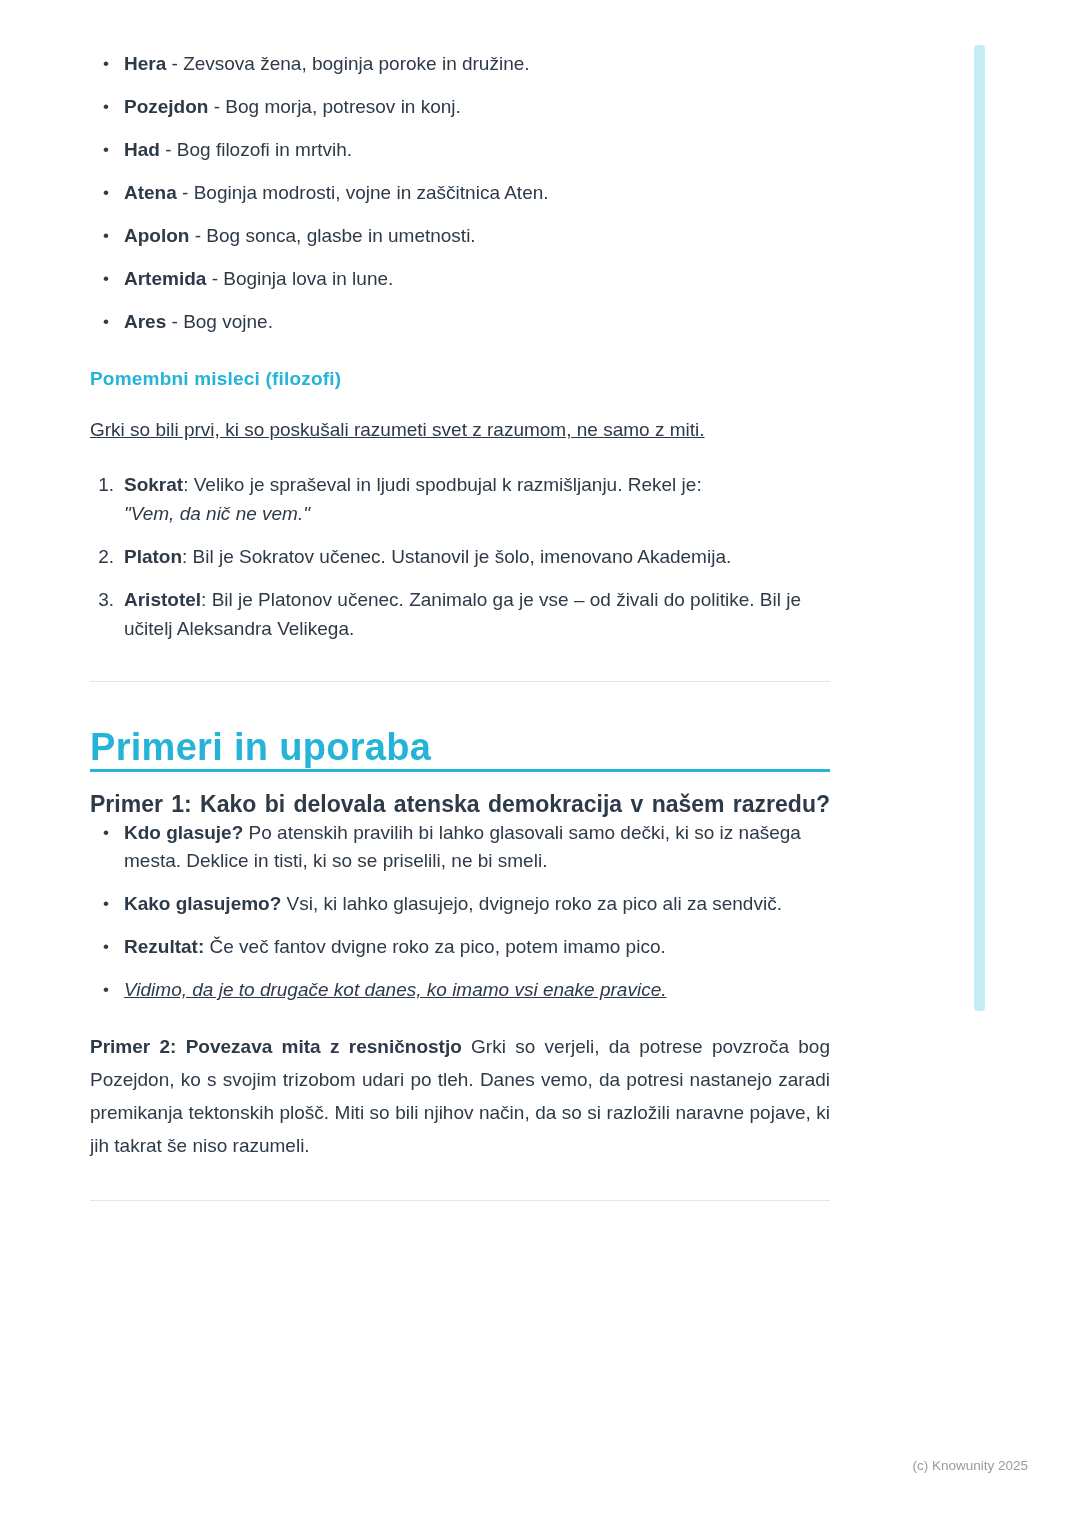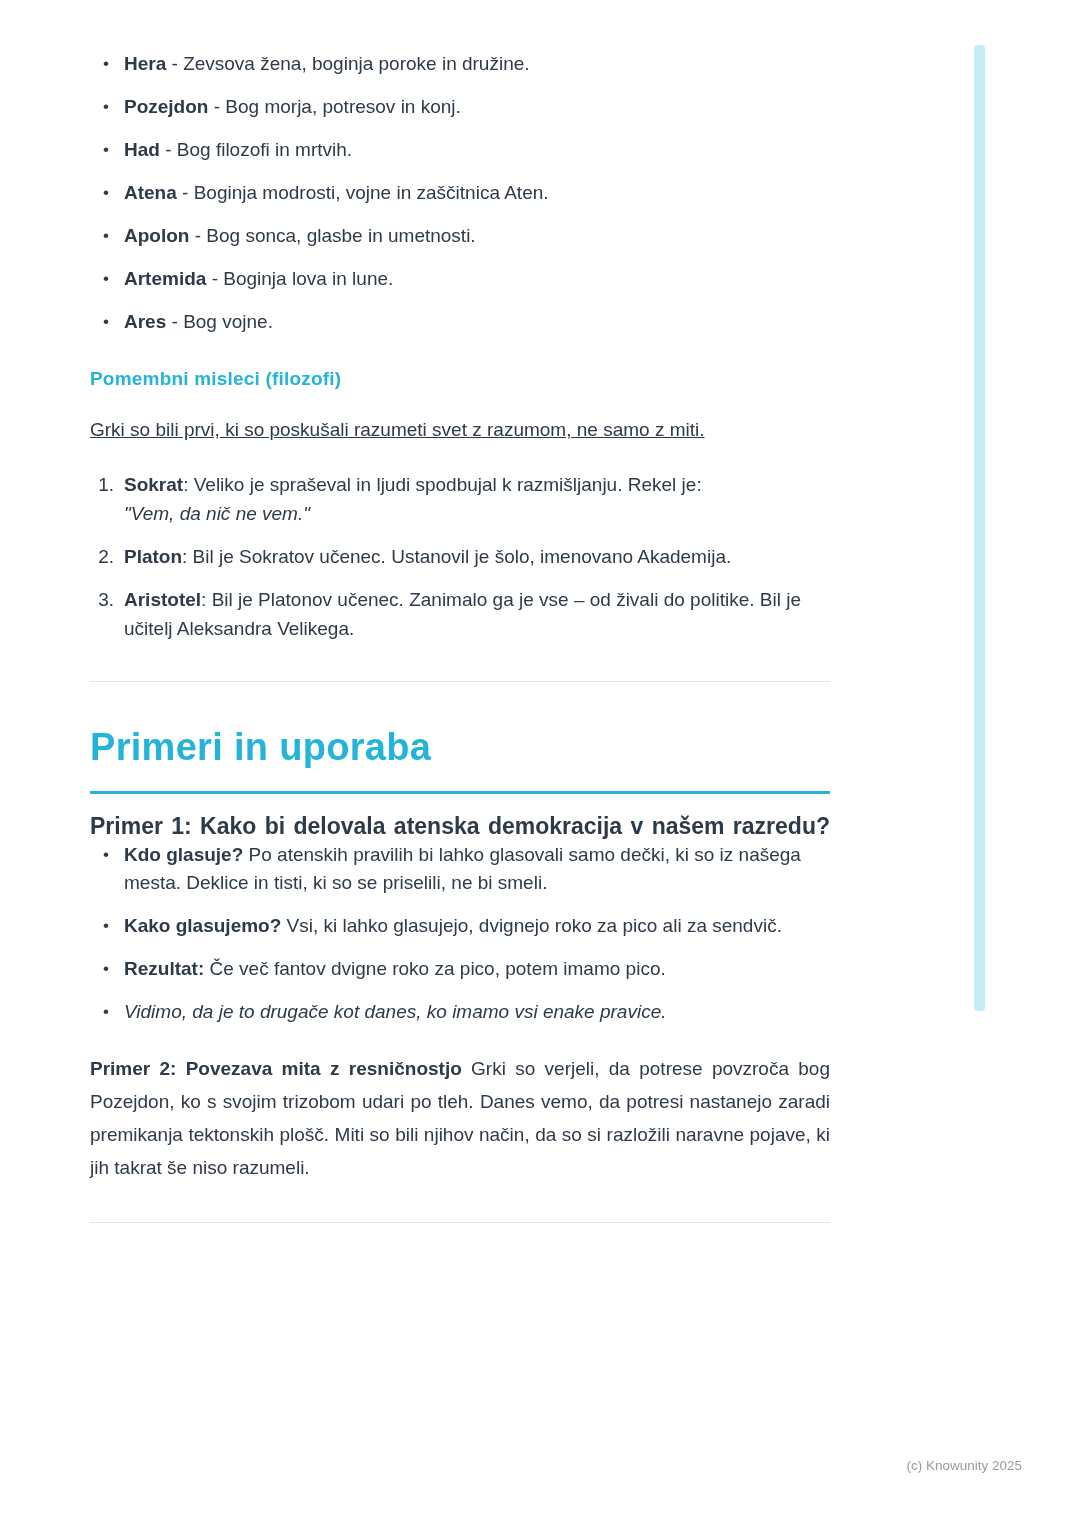--- a/index.html
+++ b/index.html
@@ -12,21 +12,21 @@
     color: var(--text, #2e3a48);
     overflow: hidden;
   }
   .content {
     position: absolute;
     left: 90px;
     top: 50px;
     width: 740px;
   }
   b { font-weight: bold; }
-  .italic { font-style: italic; }
+  .italic { font-style: italic; text-decoration: underline; }
 
   
   .ulist { margin: 0; padding: 0; }
   .li {
     display: flex;
     margin-bottom: 15px;
     font-size: 19px;
     line-height: 28px;
   }
   .dot {
@@ -69,21 +69,20 @@
   .divider {
     height: 1px;
     background: var(--divider, #e4e7ea);
     margin-top: 38px;
   }
   .h1 {
     color: var(--accent, #25b3d7);
     font-size: 38px;
     font-weight: bold;
     margin: 44px 0 0 0;
-    padding-bottom: 22px;
     border-bottom: 3px solid var(--accent, #25b3d7);
     letter-spacing: .3px;
   }
   .p1-title {
     font-size: 23px;
     font-weight: bold;
     line-height: 29px;
     margin: 18px 0 0 0;
     text-align: justify;
     text-align-last: justify;
@@ -94,21 +93,21 @@
     margin: 8px 0 28px 0;
   }
   .para2 {
     font-size: 19px;
     line-height: 33px;
     margin: 26px 0 0 0;
     text-align: justify;
   }
   .footer {
     position: absolute;
-    right: 58px;
+    right: 52px;
     top: 1458px;
     font-size: 13.5px;
     color: var(--muted, #969ca3);
     z-index: 2;
   }
   .side-bar {
     position: absolute;
     left: 974px;
     top: 45px;
     width: 11px;

